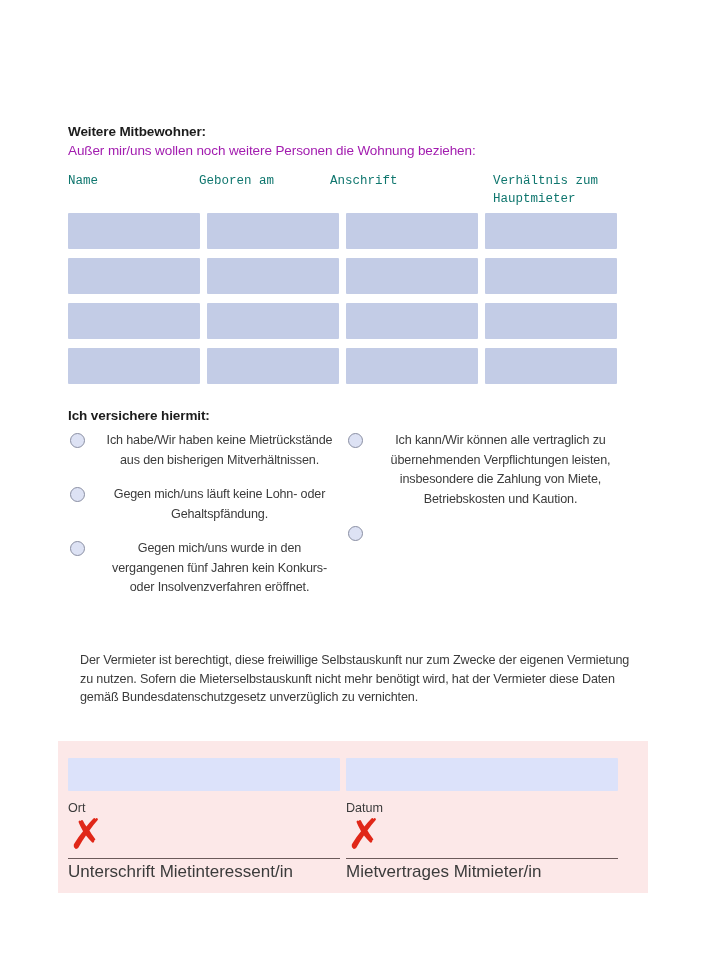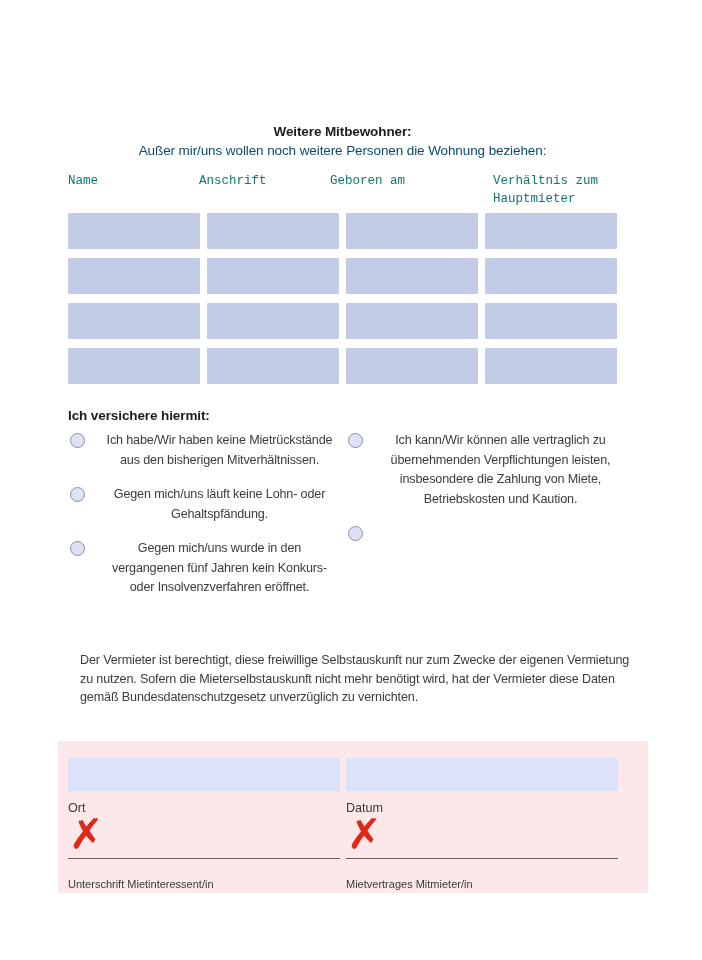--- a/index.html
+++ b/index.html
@@ -22,33 +22,32 @@
     height: 960px;
     background: #ffffff;
   }
 
   
   .sec-cohabitants {
     position: absolute;
     left: 68px;
     top: 122px;
     width: 549px;
-    text-align: center;
   }
   .heading-bold {
     font-size: 13.5px;
     font-weight: bold;
     color: #1c1c1c;
     line-height: 19px;
     letter-spacing: -0.1px;
   }
   .subheading {
     font-size: 13.5px;
     font-weight: normal;
-    color: #0c4a6e;
+    color: #a21caf;
     line-height: 19px;
     letter-spacing: -0.1px;
   }
 
   
   .col-headers {
     position: absolute;
     left: 68px;
     top: 172px;
     width: 549px;
@@ -203,40 +202,40 @@
   }
   .sig-line {
     position: absolute;
     left: 0;
     bottom: 4px;
     width: 272px;
     height: 1px;
     background: #6b5a5a;
   }
   .sig-caption {
-    font-size: 11px;
+    font-size: 17px;
     color: #3b3b3b;
     line-height: 16px;
-    margin-top: 13px;
+    margin-top: 1px;
   }
 </style>
 </head>
 <body>
 
 <div class="page">
 
   <div class="sec-cohabitants">
     <div class="heading-bold">Weitere Mitbewohner:</div>
     <div class="subheading">Außer mir/uns wollen noch weitere Personen die Wohnung beziehen:</div>
   </div>
 
   <div class="col-headers">
     <div class="col-header">Name</div>
+    <div class="col-header">Geboren am</div>
     <div class="col-header">Anschrift</div>
-    <div class="col-header">Geboren am</div>
     <div class="col-header">Verhältnis zum Hauptmieter</div>
   </div>
 
   <div class="field-grid">
 
     <div class="field-row">
       <input class="grid-field" type="text" value="" style="">
       <input class="grid-field" type="text" value="" style="">
       <input class="grid-field" type="text" value="" style="">
       <input class="grid-field" type="text" value="" style="">

